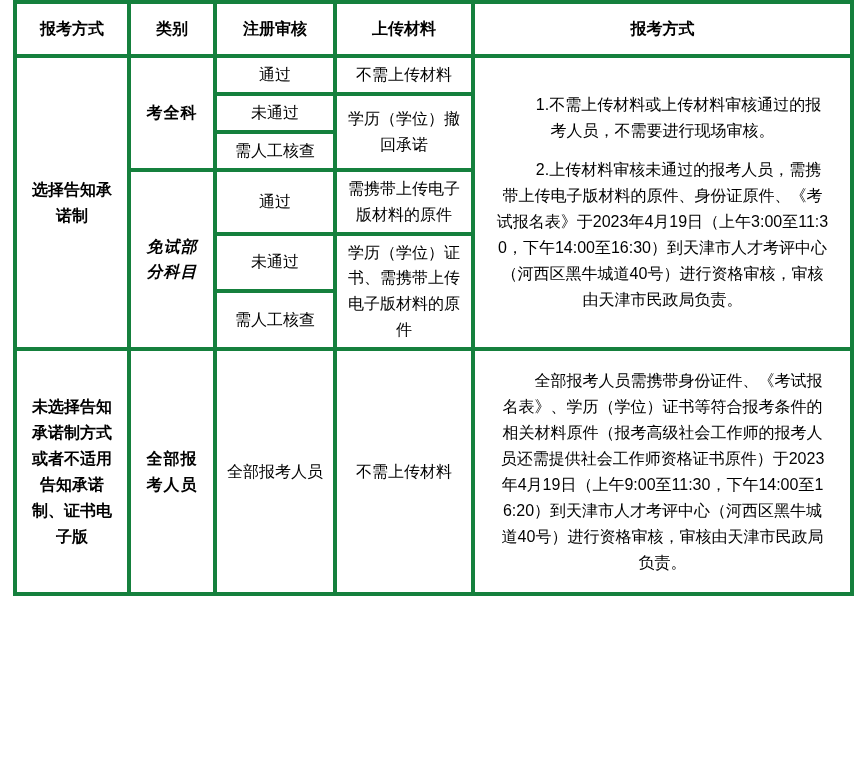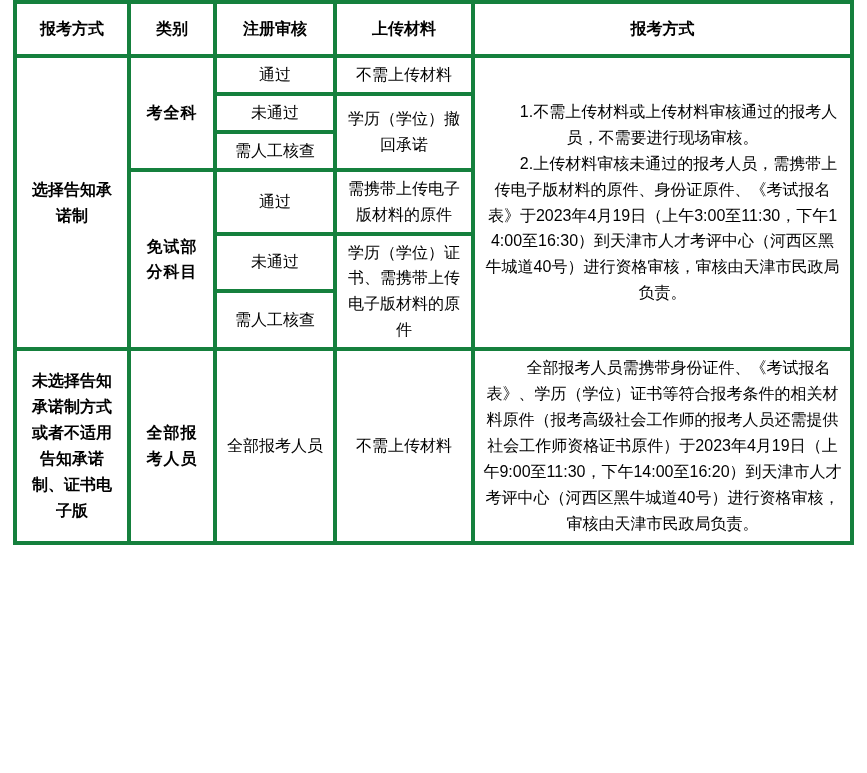--- a/index.html
+++ b/index.html
@@ -54,28 +54,29 @@
     font-size: 17px;
     line-height: 1.75;
   }
   .onsite-cell {
     text-align: left;
     padding: 10px 12px 10px 12px;
     line-height: 1.72;
     font-size: 16px;
   }
   .onsite-cell p {
-    margin: 0;
+    margin: 13px;
     text-indent: 2em;
   }
   .upload-cell, .reg-cell {
     line-height: 1.6;
   }
   .tall-cell {
     line-height: 1.7;
+    font-style: italic;
   }
 </style>
 </head>
 <body>
 
 <div class="page">
   <table class="reg-table">
     <colgroup>
       <col class="col-method">
       <col class="col-category">

